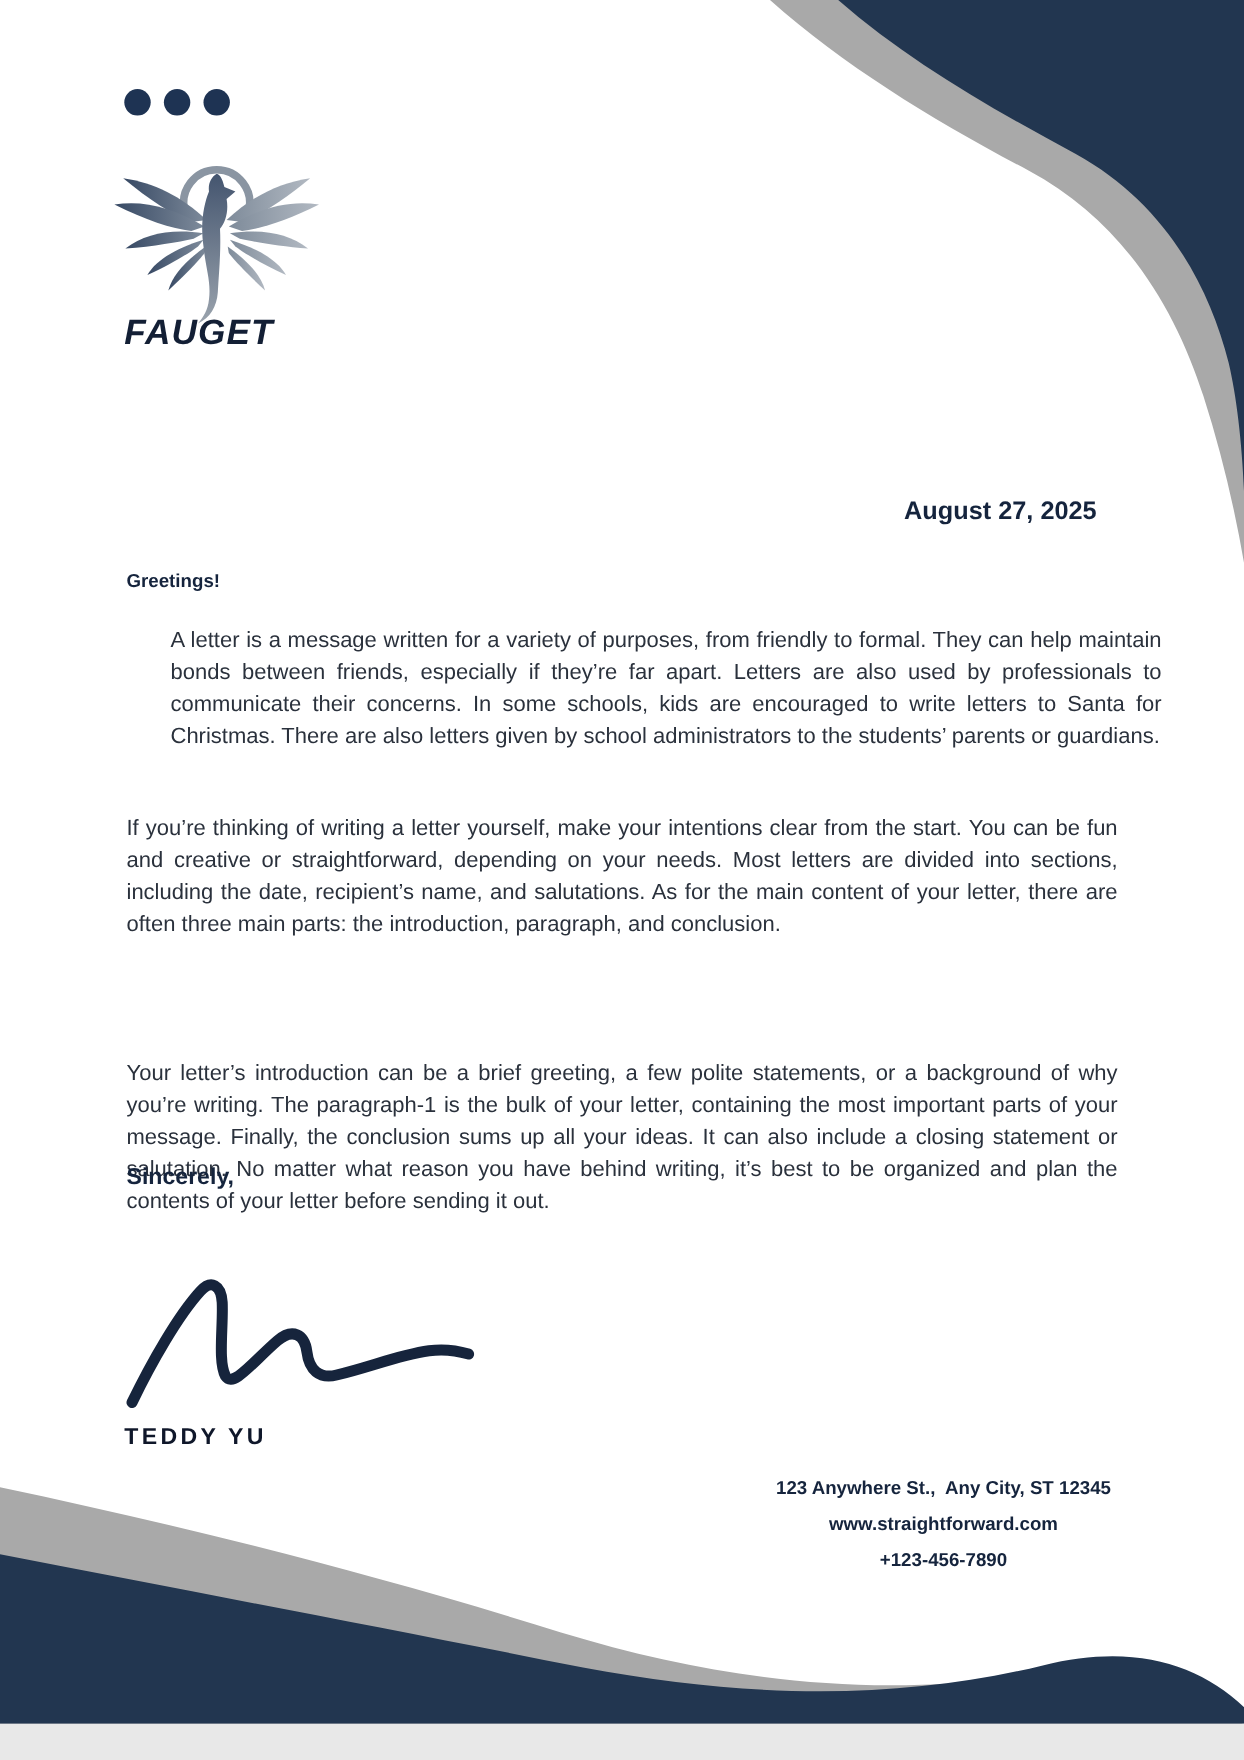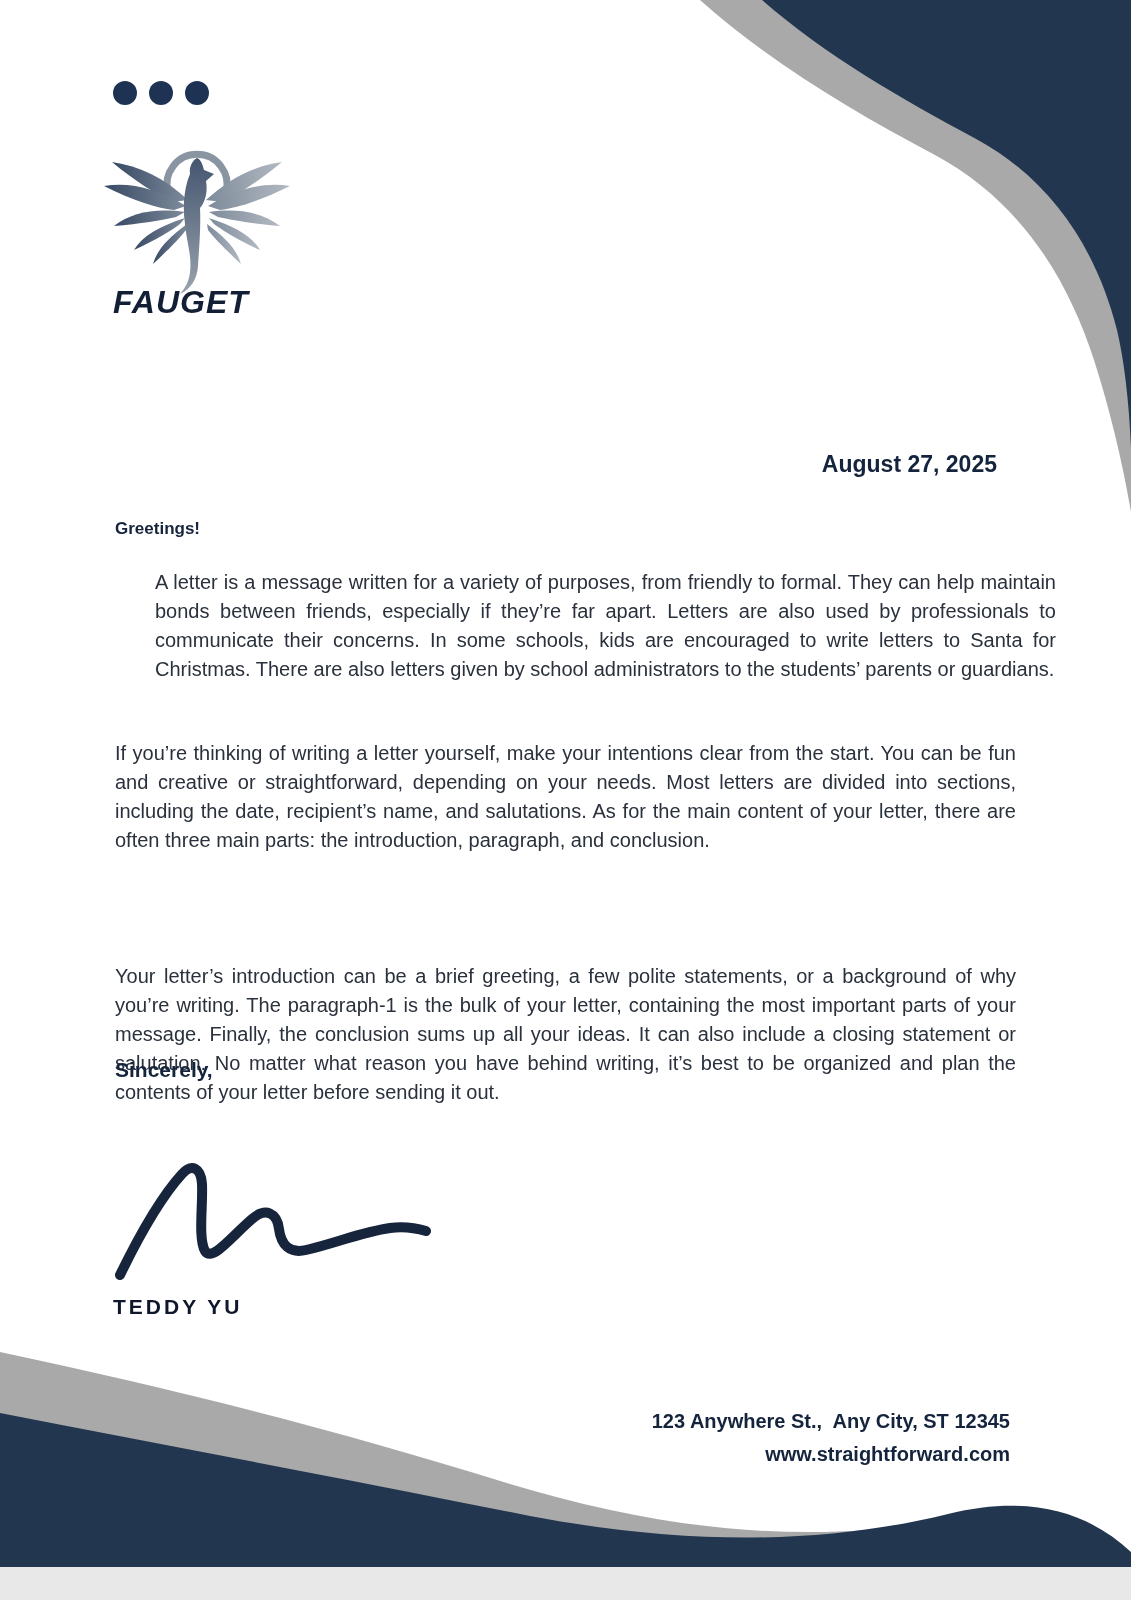--- a/index.html
+++ b/index.html
@@ -45,22 +45,22 @@
 
   .closing{
     left:115px;top:1058px;
     font-size:21px;font-weight:bold;color:#15243d;
   }
   .signer{
     left:113px;top:1295px;
     font-size:21px;font-weight:bold;letter-spacing:3px;color:#0f172a;
   }
   .footer{
-    top:1405px;right:121px;
-    text-align:right;font-size:20px;font-weight:bold;line-height:33px;color:#15243d;
+    top:1336px;right:121px;
+    text-align:center;font-size:17px;font-weight:bold;line-height:33px;color:#15243d;
   }
   .footer div{white-space:pre-wrap;}
 </style>
 </head>
 <body>
 
 <div class="page">
 
   <svg class="decor" width="1131" height="1600" viewBox="0 0 1131 1600" aria-hidden="true">
     <defs>
@@ -135,16 +135,17 @@
       <p class="para">Your letter’s introduction can be a brief greeting, a few polite statements, or a background of why you’re writing. The paragraph-1 is the bulk of your letter, containing the most important parts of your message. Finally, the conclusion sums up all your ideas. It can also include a closing statement or salutation. No matter what reason you have behind writing, it’s best to be organized and plan the contents of your letter before sending it out.</p>
     </div>
 
     <div class="abs closing">Sincerely,</div>
 
     <div class="abs signer">TEDDY YU</div>
 
     <div class="abs footer">
       <div>123 Anywhere St.,  Any City, ST 12345</div>
       <div>www.straightforward.com</div>
+      <div>+123-456-7890</div>
     </div>
 
   </div>
 </div>
 
 </body></html>

